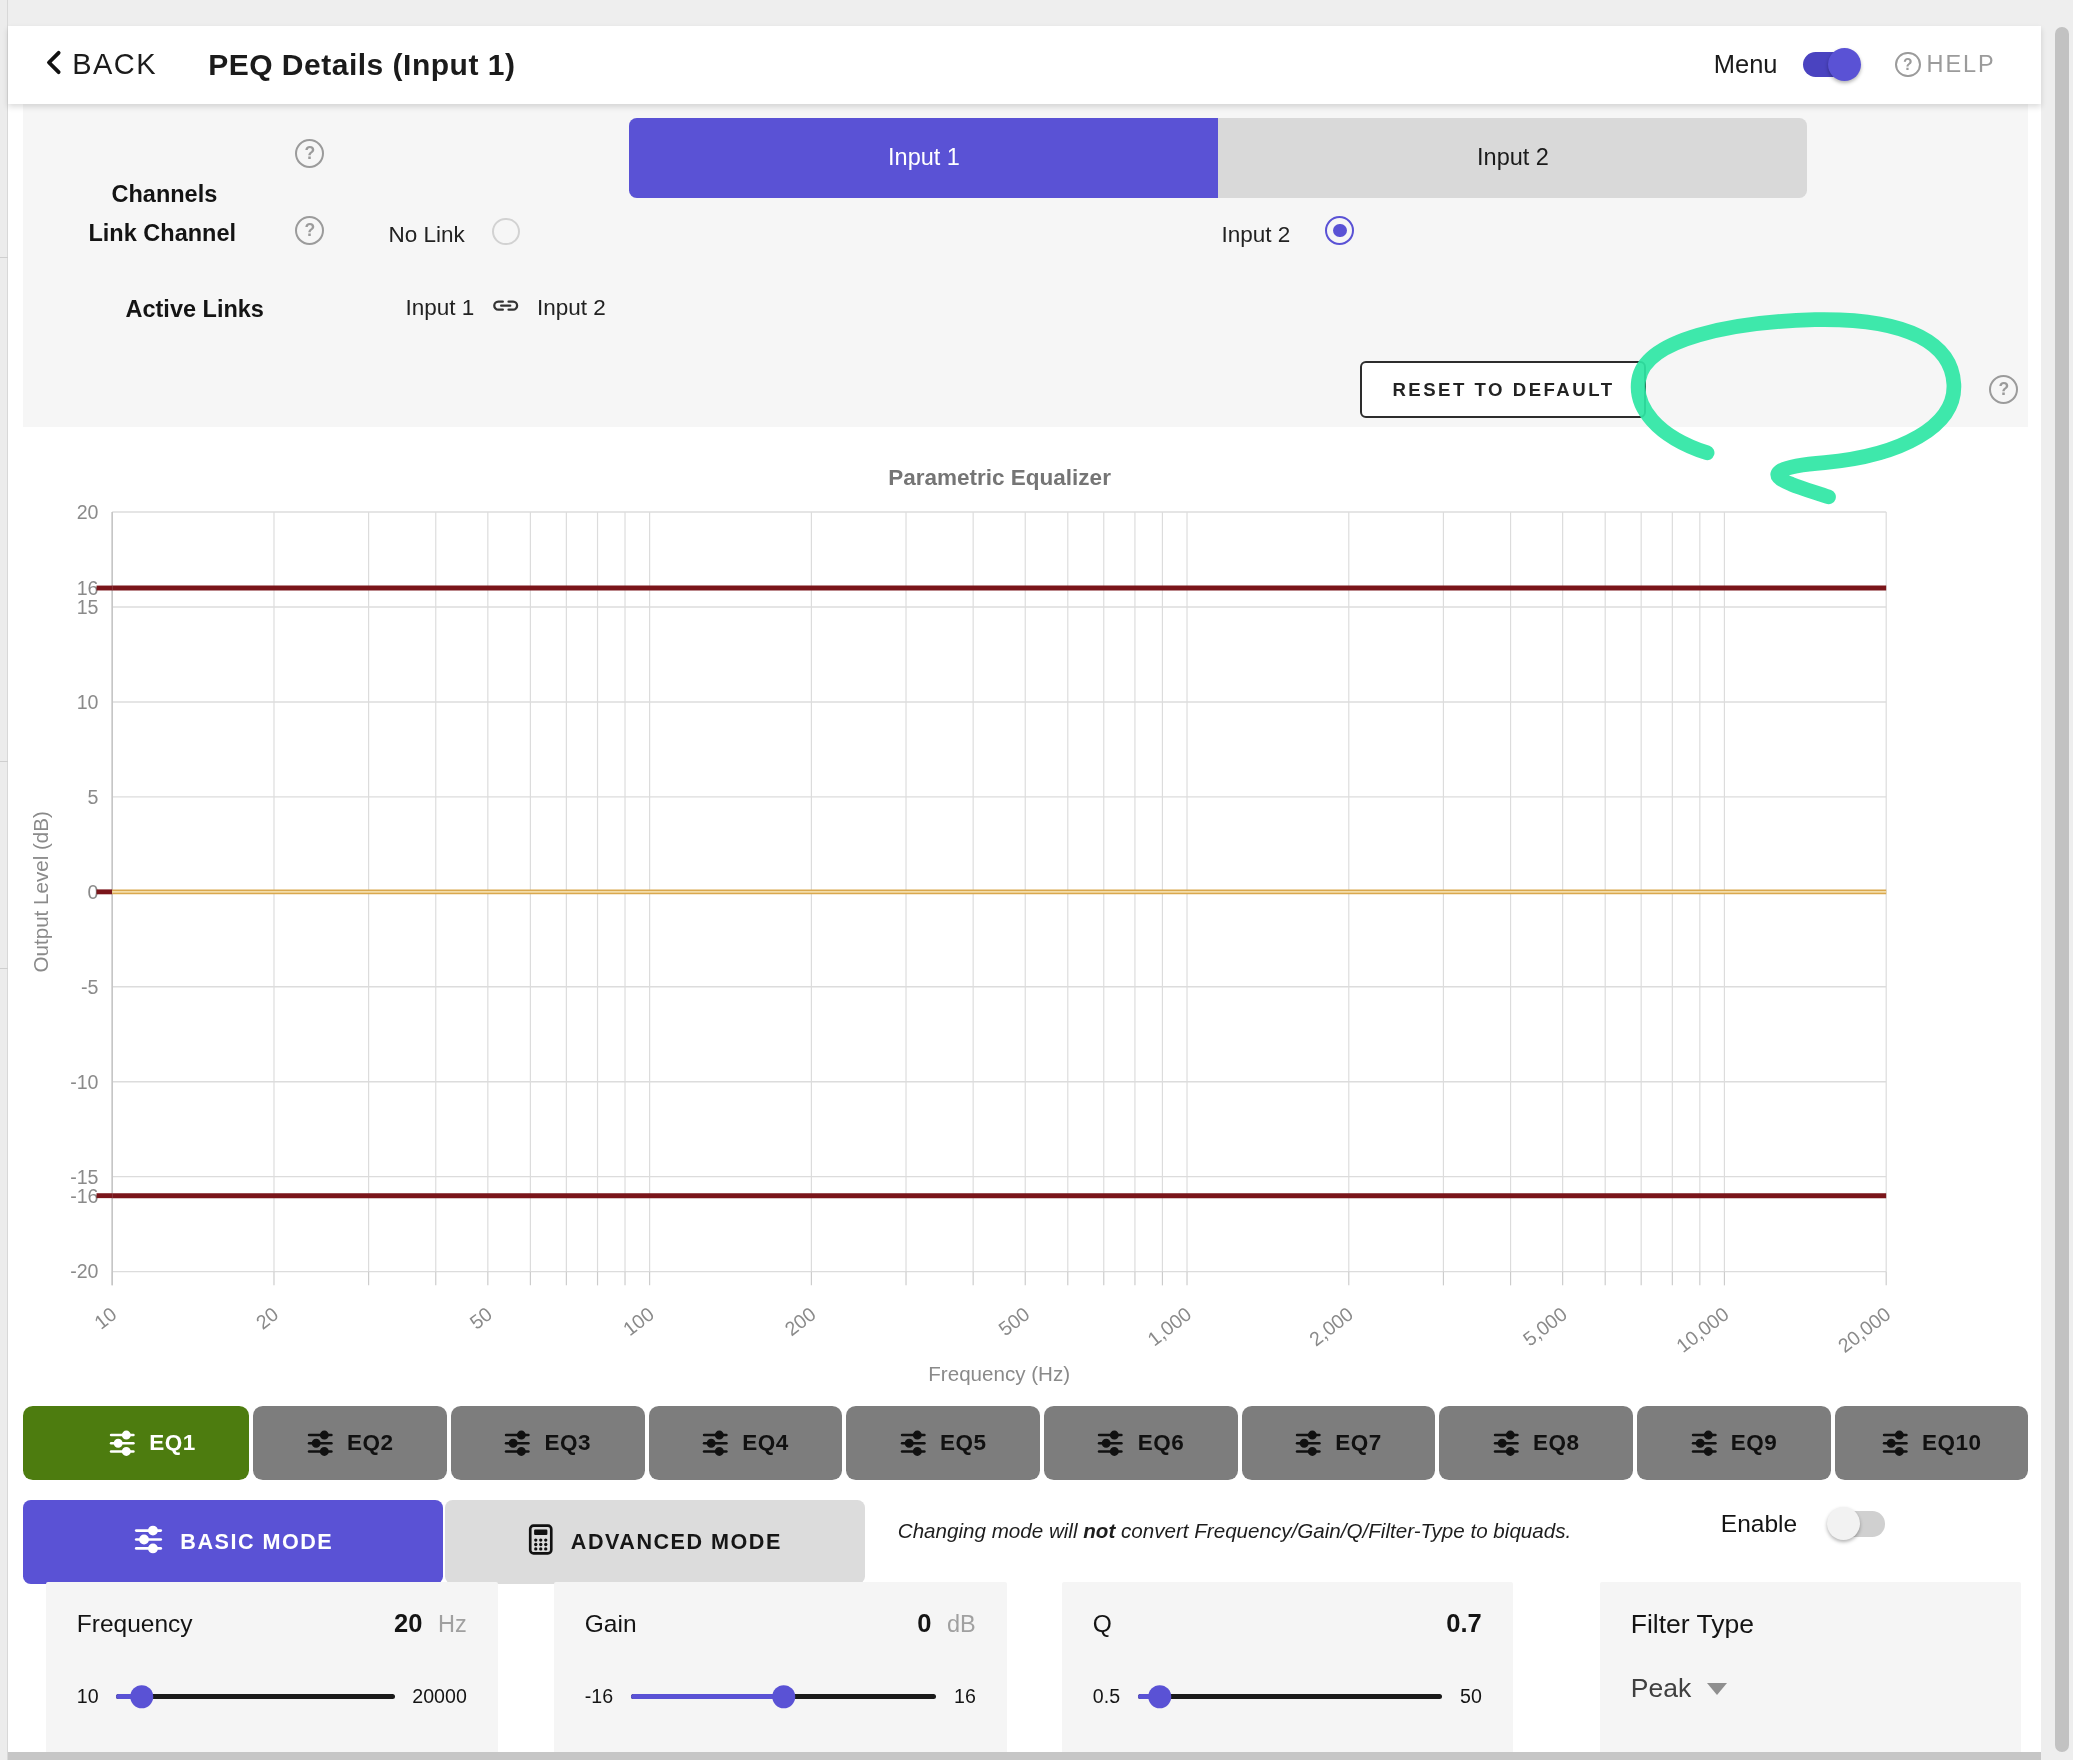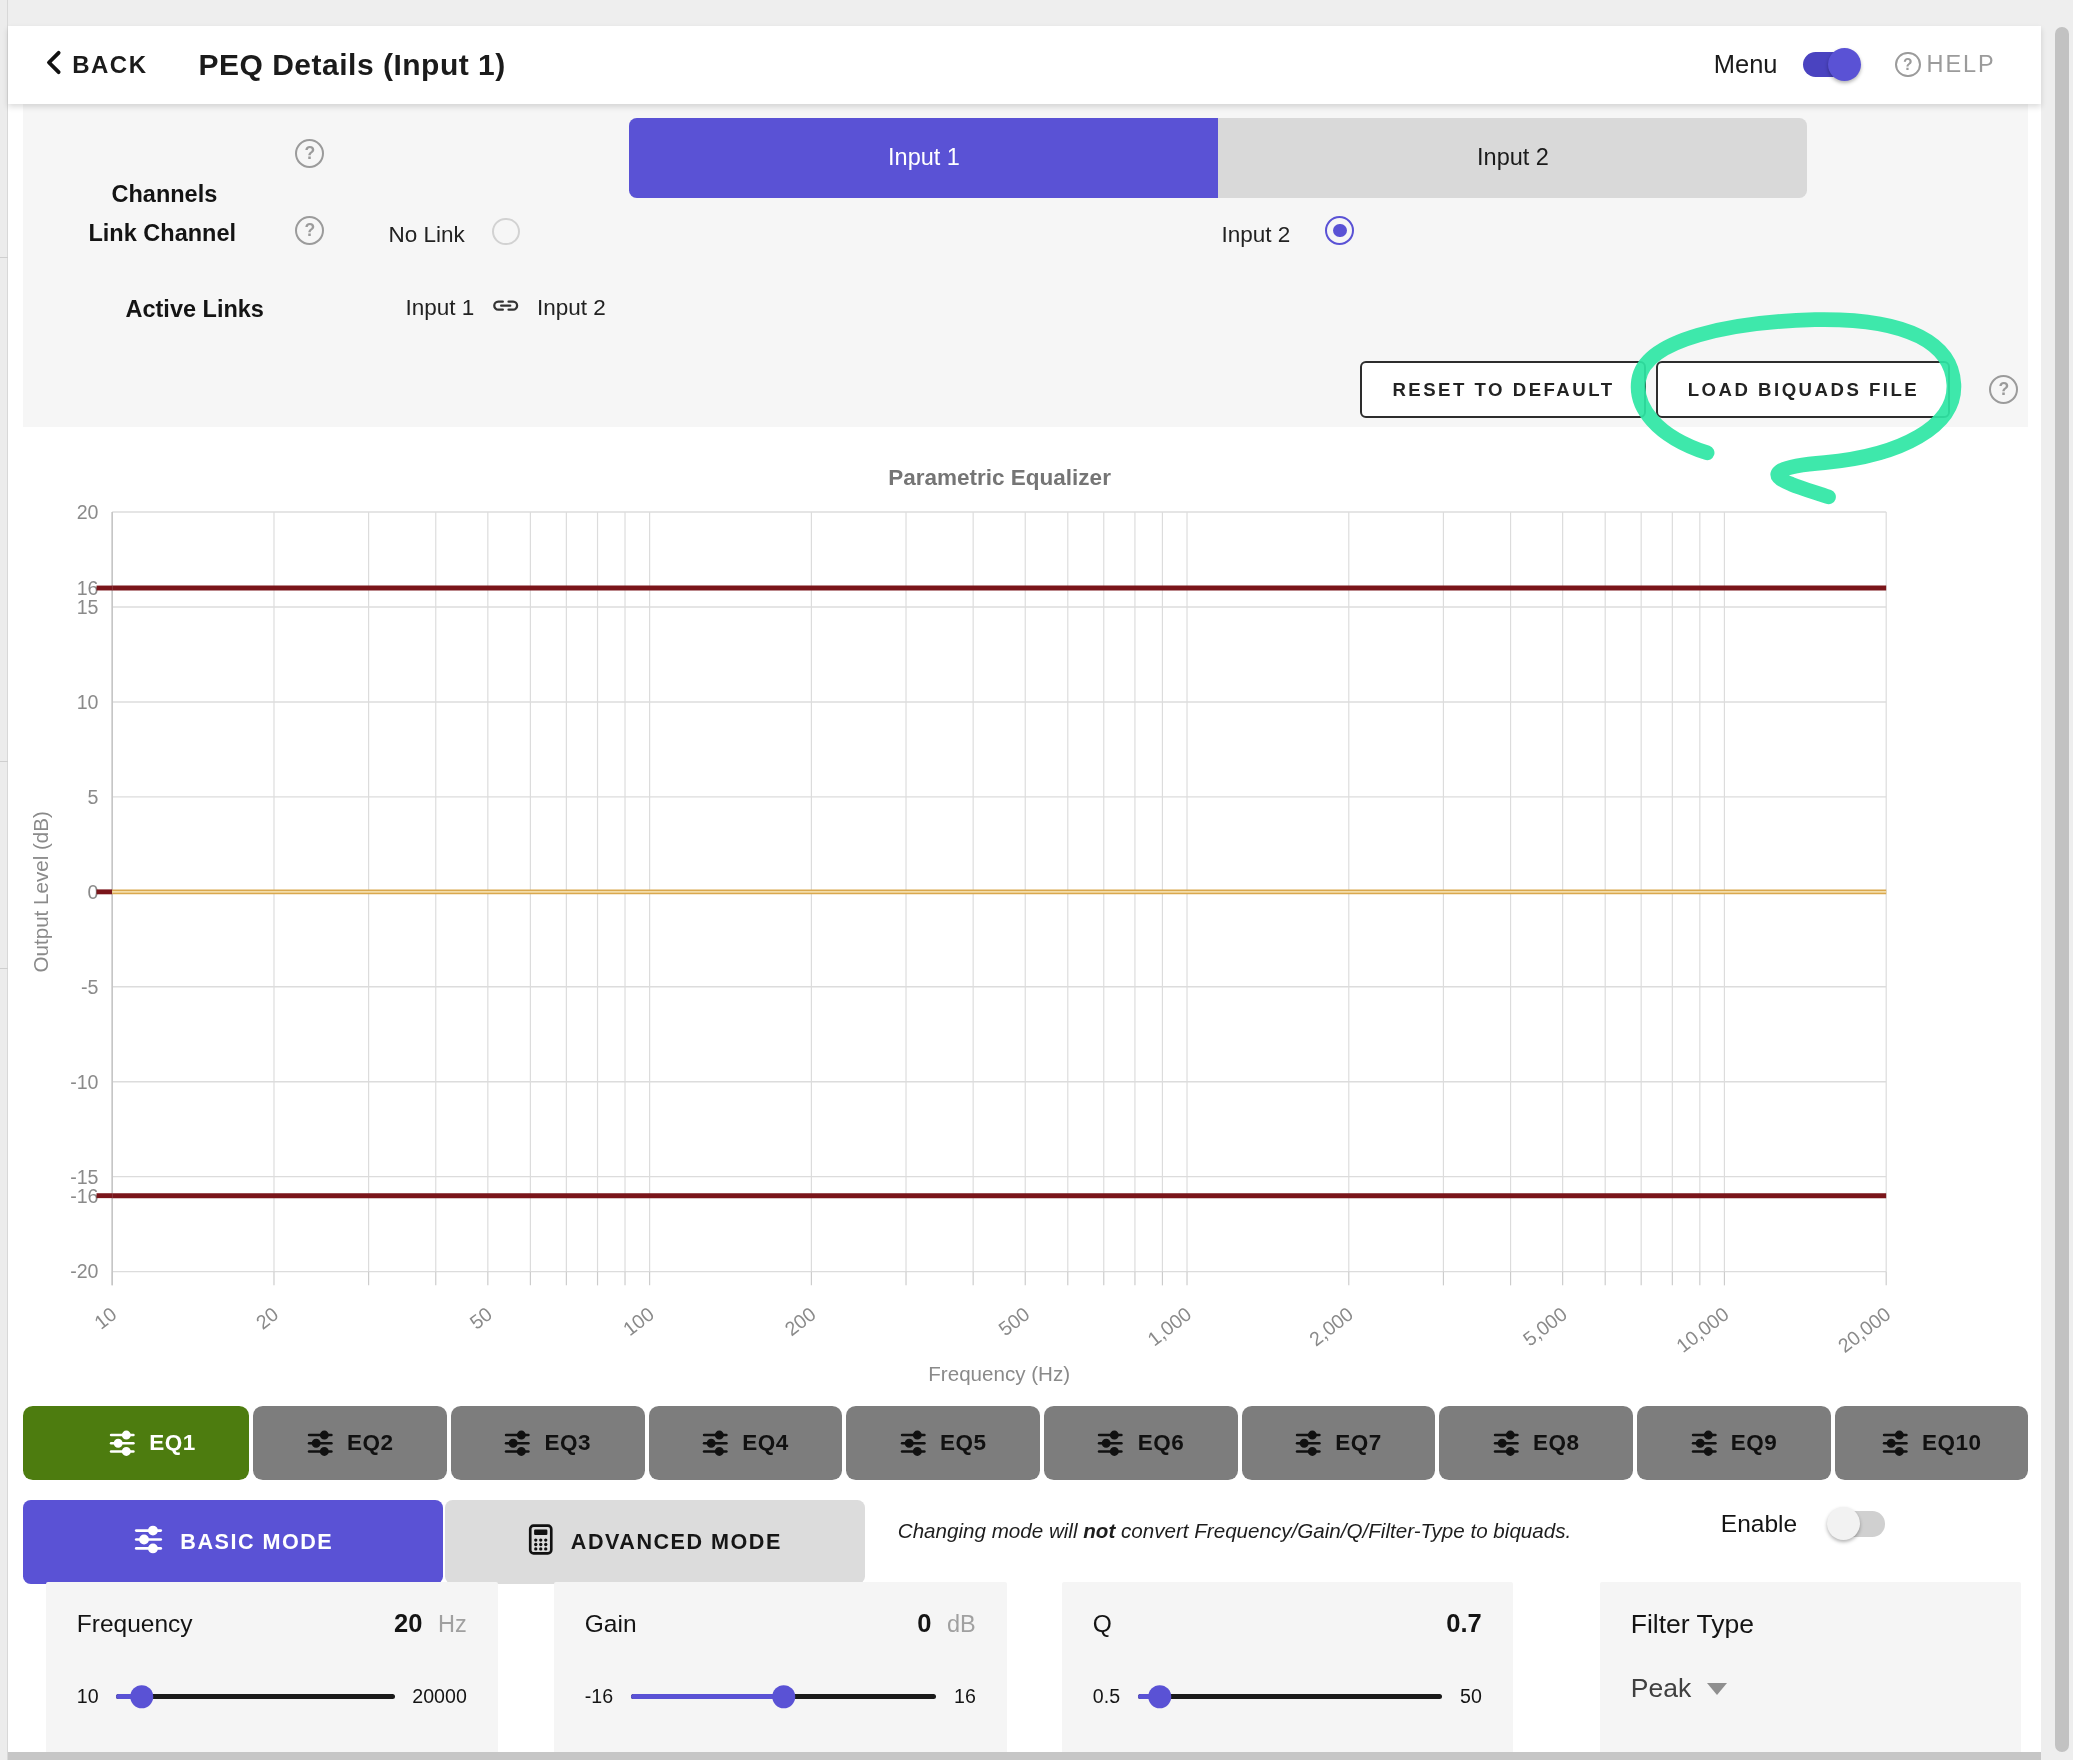--- a/index.html
+++ b/index.html
@@ -11,21 +11,21 @@
   .page-edge { position:absolute; left:0; top:0; width:7.8px; height:100%; background:#ececec; border-right:1px solid #d8d8d8; }
   .page-edge .seam { position:absolute; left:0; width:7.8px; height:1px; background:#cfcfcf; }
 
   
   .header {
     position:absolute; left:7.8px; top:25.5px; width:2033px; height:78px;
     background:#ffffff; box-shadow:0 2.9px 5.9px rgba(0,0,0,.14);
     display:flex; align-items:center; z-index:5;
   }
   .back-btn { display:flex; align-items:center; gap:7.8px; margin-left:35px; cursor:pointer; }
-  .back-btn .lbl { font-size:24px; font-weight:700; letter-spacing:1.5px; }
+  .back-btn .lbl { font-size:29px; font-weight:400; letter-spacing:1.5px; }
   .page-title { margin-left:51px; font-size:30px; font-weight:700; letter-spacing:0.5px; }
   .header-right { margin-left:auto; display:flex; align-items:center; margin-right:45px; gap:37px; }
   .menu-wrap { display:flex; align-items:center; gap:25.5px;margin-left:44px; }
   .menu-label { font-size:25.5px; }
   .toggle { position:relative; width:55px; height:25.5px; border-radius:12.7px; cursor:pointer; }
   .toggle .knob { position:absolute; width:33px; height:33px; border-radius:50%; top:-3.9px; box-shadow:0 2px 3.9px rgba(0,0,0,.3); }
   .toggle.on  { background:#4a43c0; }
   .toggle.on .knob { right:-2.9px; background:#5a52d5; }
   .toggle.off { background:#d0d0d0; }
   .toggle.off .knob { left:-2.9px; background:#f2f2f2; }
@@ -164,21 +164,20 @@
         <svg width="27.4" height="27.4" viewBox="0 0 24 24" fill="none" stroke="#333" stroke-width="2" stroke-linecap="round">
           <path d="M9.5 15.5 L5.5 15.5 A3.5 3.5 0 0 1 5.5 8.5 L9.5 8.5"></path>
           <path d="M14.5 8.5 L18.5 8.5 A3.5 3.5 0 0 1 18.5 15.5 L14.5 15.5"></path>
           <line x1="8" y1="12" x2="16" y2="12"></line>
         </svg>
       </span>
       <span class="plain-text">Input 2</span>
     </div>
 
     <button class="outline-btn" style="left:1337px; top:257px; width:286px;">RESET TO DEFAULT</button>
-    <button class="outline-btn" style="left:1633px; top:257px; width:294px;">LOAD BIQUADS FILE</button>
     <span class="qmark" style="position:absolute; left:1966px; top:271px;">?</span>
   </div>
 
   <div class="chart-title">Parametric Equalizer</div>
   <div class="chart-box">
     <svg id="chart-svg" width="1921" height="941" viewBox="0 0 1960 960">
         <rect x="90" y="50" width="1810" height="775" fill="#ffffff"></rect>
         <line x1="90" y1="50" x2="1900" y2="50" stroke="#dcdcdc" stroke-width="1.4"></line>
         <line x1="90" y1="146.875" x2="1900" y2="146.875" stroke="#dcdcdc" stroke-width="1.4"></line>
         <line x1="90" y1="243.75" x2="1900" y2="243.75" stroke="#dcdcdc" stroke-width="1.4"></line>

